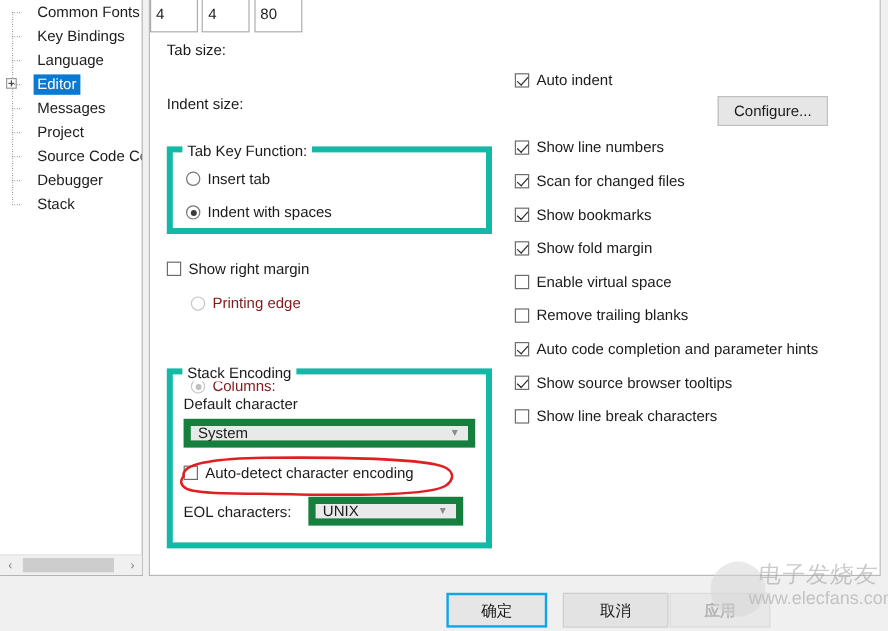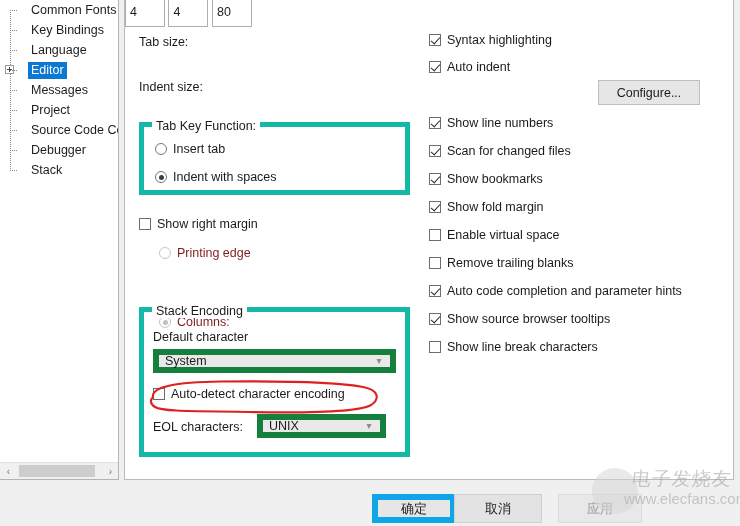--- a/index.html
+++ b/index.html
@@ -275,21 +275,21 @@
     color: #8b8b8b;
     font-size: 10px;
     line-height: 1;
   }
 
   
   #configure-button {
     position: absolute;
     left: 473px;
     top: 83px;
-    width: 102px;
+    width: 92px;
     height: 25px;
     border: 1px solid #bfbfbf;
     background: #e6e6e6;
     box-sizing: border-box;
     font-family: "Liberation Sans", sans-serif;
     font-size: 12.5px;
     color: #1b1b1b;
     display: flex;
     align-items: center;
     justify-content: center;
@@ -305,24 +305,24 @@
     border: 1px solid #cfcfcf;
     font-family: "Liberation Sans", sans-serif;
     font-size: 13px;
     color: #1b1b1b;
     display: flex;
     align-items: center;
     justify-content: center;
   }
   #ok-button {
     left: 372px; width: 84px;
-    border: 6px solid #0ea5e9;
+    border: 2px solid #0ea5e9;
     background: #e6e6e6;
   }
-  #cancel-button { left: 454px; width: 88px; text-align: right; }
+  #cancel-button { left: 469px; width: 88px; text-align: right; }
   #apply-button {
     left: 558px; width: 84px;
     color: #b4b4b4;
     background: #e8e8e8;
     border-color: #dcdcdc;
     font-weight: bold;
   }
 
   
   #annotation-ellipse {
@@ -498,24 +498,20 @@
 
     <div class="field-row" style="left:28px; top:423px;">
       <span class="field-label">EOL characters:</span>
     </div>
     <div class="combo" style="left:132px; top:417px; width:129px; height:24px;">
       <span class="combo-text">UNIX</span>
       <span class="combo-arrow">▾</span>
     </div>
 
     
-    <div class="check-row" style="left:304px; top:36px;">
-      <span class="check-mark checked"></span>
-      <span>Syntax highlighting</span>
-    </div>
     <div class="check-row" style="left:304px; top:63px;">
       <span class="check-mark checked"></span>
       <span>Auto indent</span>
     </div>
 
     <div id="configure-button">Configure...</div>
 
     <div class="check-row" style="left:304px; top:119px;">
       <span class="check-mark checked"></span>
       <span>Show line numbers</span>

